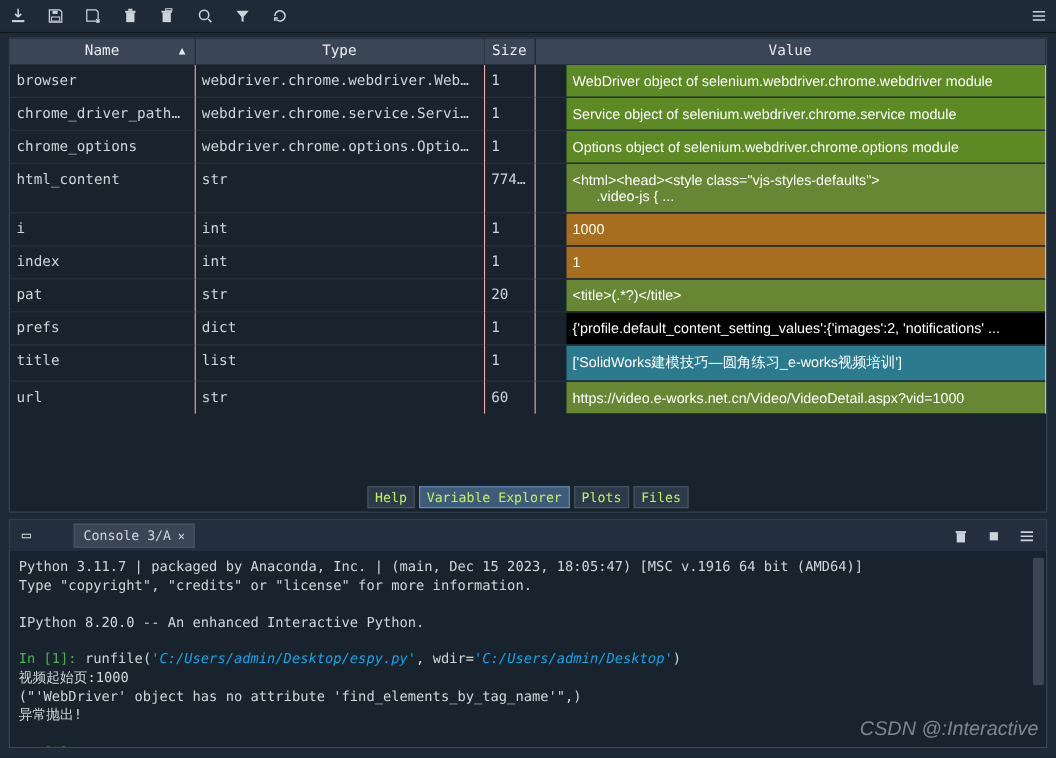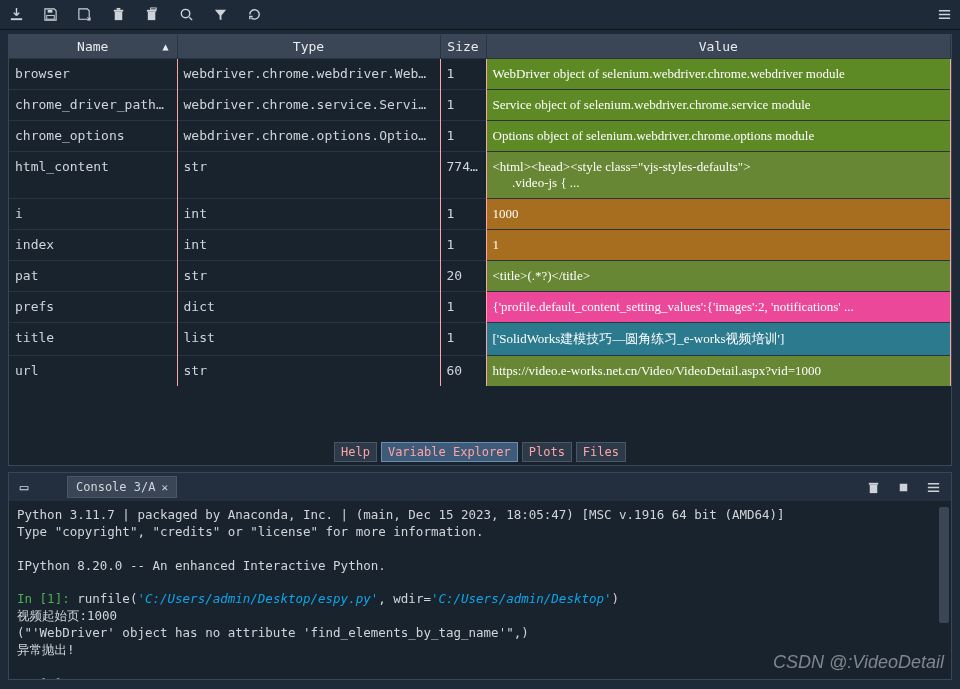--- a/index.html
+++ b/index.html
@@ -50,39 +50,40 @@
     vertical-align: top;
     overflow:hidden; white-space:nowrap; text-overflow:ellipsis;
   }
   .col-name { width:168px;}
   .col-type { width:263px;}
   .col-size { width:46px;}
   .col-value { }
   tbody td.val { padding:0; }
   tbody td.val .vbox {
     padding:7px 6px; height:100%;
-    font-family:Liberation Serif, serif;
+    font-family:Liberation Sans, sans-serif;
     white-space:pre-wrap; overflow:hidden;
     color:#fff;
+    margin-left:28px;
   }
   .c-green  { background:#5e8a26; }
   .c-olive2 { background:#678734; }
   .c-brown  { background:#a86e1f; }
   .c-teal   { background:#2c7a8e; }
-  .c-purple { background:#ec4899; }
+  .c-purple { background:#000000; }
   .tabbar {
     display:flex; justify-content:center; gap:4px;
     padding:3px 0;
     background:#19232d;
   }
   .tab {
     padding:2px 6px;
     border:1px solid #4a5665;
     font-size:12px;
-    color:#fca5a5;
+    color:#bef264;
     cursor:pointer;
     background:#2d3a4a;
   }
   .tab.active { background:#3e5c7a; border-color:#6a8db3;}
   .console-pane {
     margin: 6px 8px 8px 8px;
     border:1px solid #3a4656;
     background:#19232d;
     height: 208px;
     display:flex; flex-direction:column;
@@ -330,13 +331,13 @@
 <span>("'WebDriver' object has no attribute 'find_elements_by_tag_name'",)</span>
 <span>异常抛出!</span>
 
 <span class="p-green">In [2]:</span>
     <div class="scrollbar">
       <div class="scroll-thumb" style="top:0; height:70%;"></div>
     </div>
   </div>
 </div>
 
-<div class="watermark">CSDN @:VideoDetail</div>
+<div class="watermark">CSDN @:Interactive</div>
 
 </body></html>

